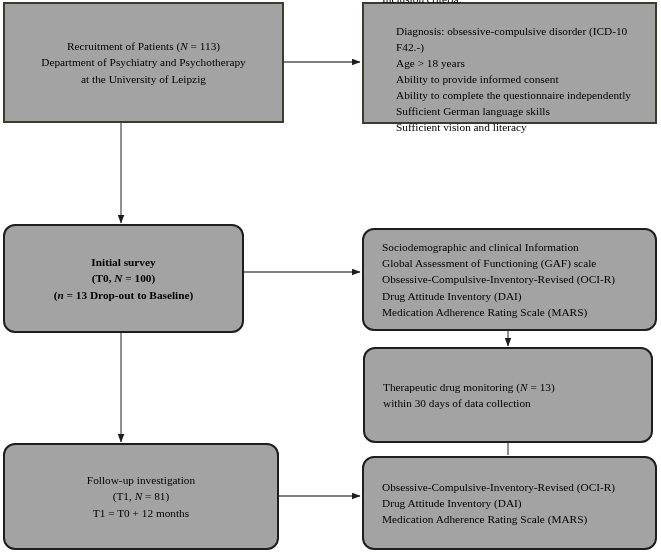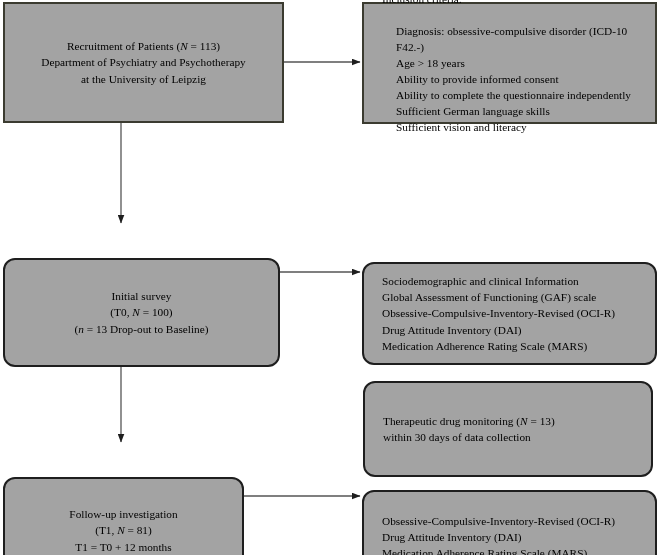--- a/index.html
+++ b/index.html
@@ -26,21 +26,20 @@
     align-items: center;
     z-index: 2;
   }
   .node.square {
     border: 2.5px solid #3b3b30;
     border-radius: 0;
   }
   .node.round {
     border: 2px solid #1e1e1e;
     border-radius: 12px;
-    margin-top: 34px;
   }
   .node.center {
     justify-content: center;
     text-align: center;
   }
   .node.left {
     justify-content: flex-start;
     text-align: left;
   }
   .node-text {
@@ -124,40 +123,40 @@
       <span class="criteria-title">Inclusion criteria:</span>
       <span class="criteria-list">Diagnosis: obsessive-compulsive disorder (ICD-10 F42.-)
 Age &gt; 18 years
 Ability to provide informed consent
 Ability to complete the questionnaire independently
 Sufficient German language skills
 Sufficient vision and literacy</span>
     </div>
   </div>
 
-  <div class="node round center" style="left:3px; top:224px; width:277px; height:109px;">
+  <div class="node round center" style="left:3px; top:224px; width:241px; height:109px;font-weight:bold;">
     <div class="node-text">Initial survey
 (T0, <em>N</em> = 100)
 (<em>n</em> = 13 Drop-out to Baseline)</div>
   </div>
 
   <div class="node round left" style="left:362px; top:228px; width:295px; height:103px;">
     <div class="node-text">Sociodemographic and clinical Information
 Global Assessment of Functioning (GAF) scale
 Obsessive-Compulsive-Inventory-Revised (OCI-R)
 Drug Attitude Inventory (DAI)
 Medication Adherence Rating Scale (MARS)</div>
   </div>
 
   <div class="node round left" style="left:363px; top:347px; width:290px; height:96px;">
     <div class="node-text">Therapeutic drug monitoring (<em>N</em> = 13)
 within 30 days of data collection</div>
   </div>
 
-  <div class="node round center" style="left:3px; top:443px; width:241px; height:107px;">
+  <div class="node round center" style="left:3px; top:443px; width:276px; height:107px;">
     <div class="node-text">Follow-up investigation
 (T1, <em>N</em> = 81)
 T1 = T0 + 12 months</div>
   </div>
 
   <div class="node round left" style="left:362px; top:456px; width:295px; height:94px;">
     <div class="node-text">Obsessive-Compulsive-Inventory-Revised (OCI-R)
 Drug Attitude Inventory (DAI)
 Medication Adherence Rating Scale (MARS)</div>
   </div>

